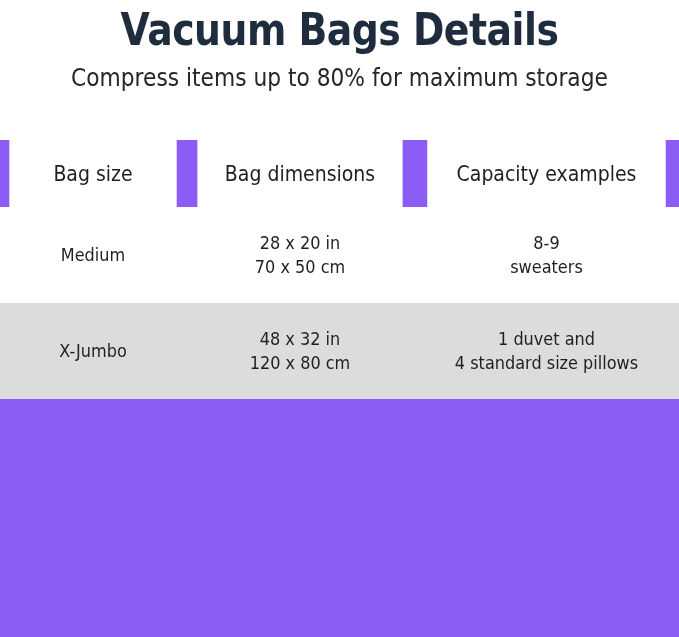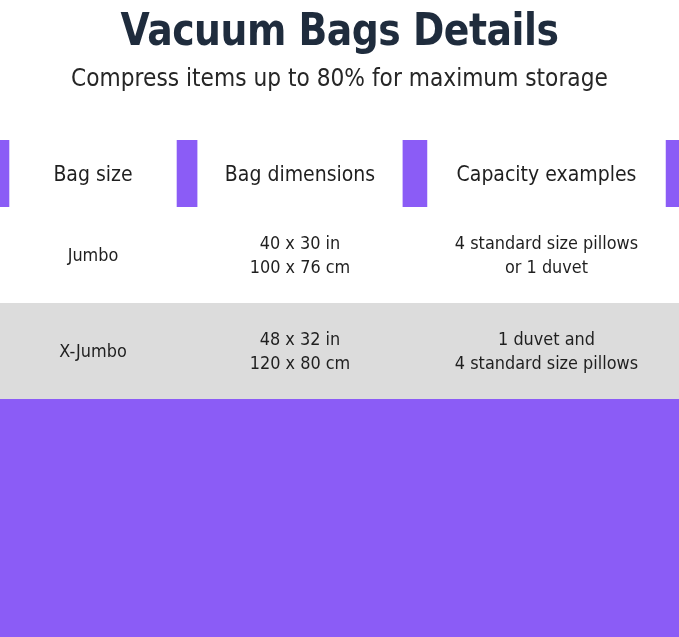--- a/index.html
+++ b/index.html
@@ -132,35 +132,35 @@
     <thead>
       <tr>
         <th>Bag size</th>
         <th>Bag dimensions</th>
         <th>Capacity examples</th>
       </tr>
     </thead>
     <tbody>
 
 
+      <tr class="plain">
+        <td>
+          <span class="cell-inner cell-size">Medium</span>
+        </td>
+        <td>
+          <span class="cell-inner cell-dims">28 x 20 in
+70 x 50 cm</span>
+        </td>
+        <td>
+          <span class="cell-inner cell-cap">8-9
+sweaters</span>
+        </td>
+      </tr>
 
 
-      <tr class="plain">
-        <td>
-          <span class="cell-inner cell-size">Jumbo</span>
-        </td>
-        <td>
-          <span class="cell-inner cell-dims">40 x 30 in
-100 x 76 cm</span>
-        </td>
-        <td>
-          <span class="cell-inner cell-cap">4 standard size pillows
-or 1 duvet</span>
-        </td>
-      </tr>
 
       <tr class="shaded">
         <td>
           <span class="cell-inner cell-size">X-Jumbo</span>
         </td>
         <td>
           <span class="cell-inner cell-dims">48 x 32 in
 120 x 80 cm</span>
         </td>
         <td>

